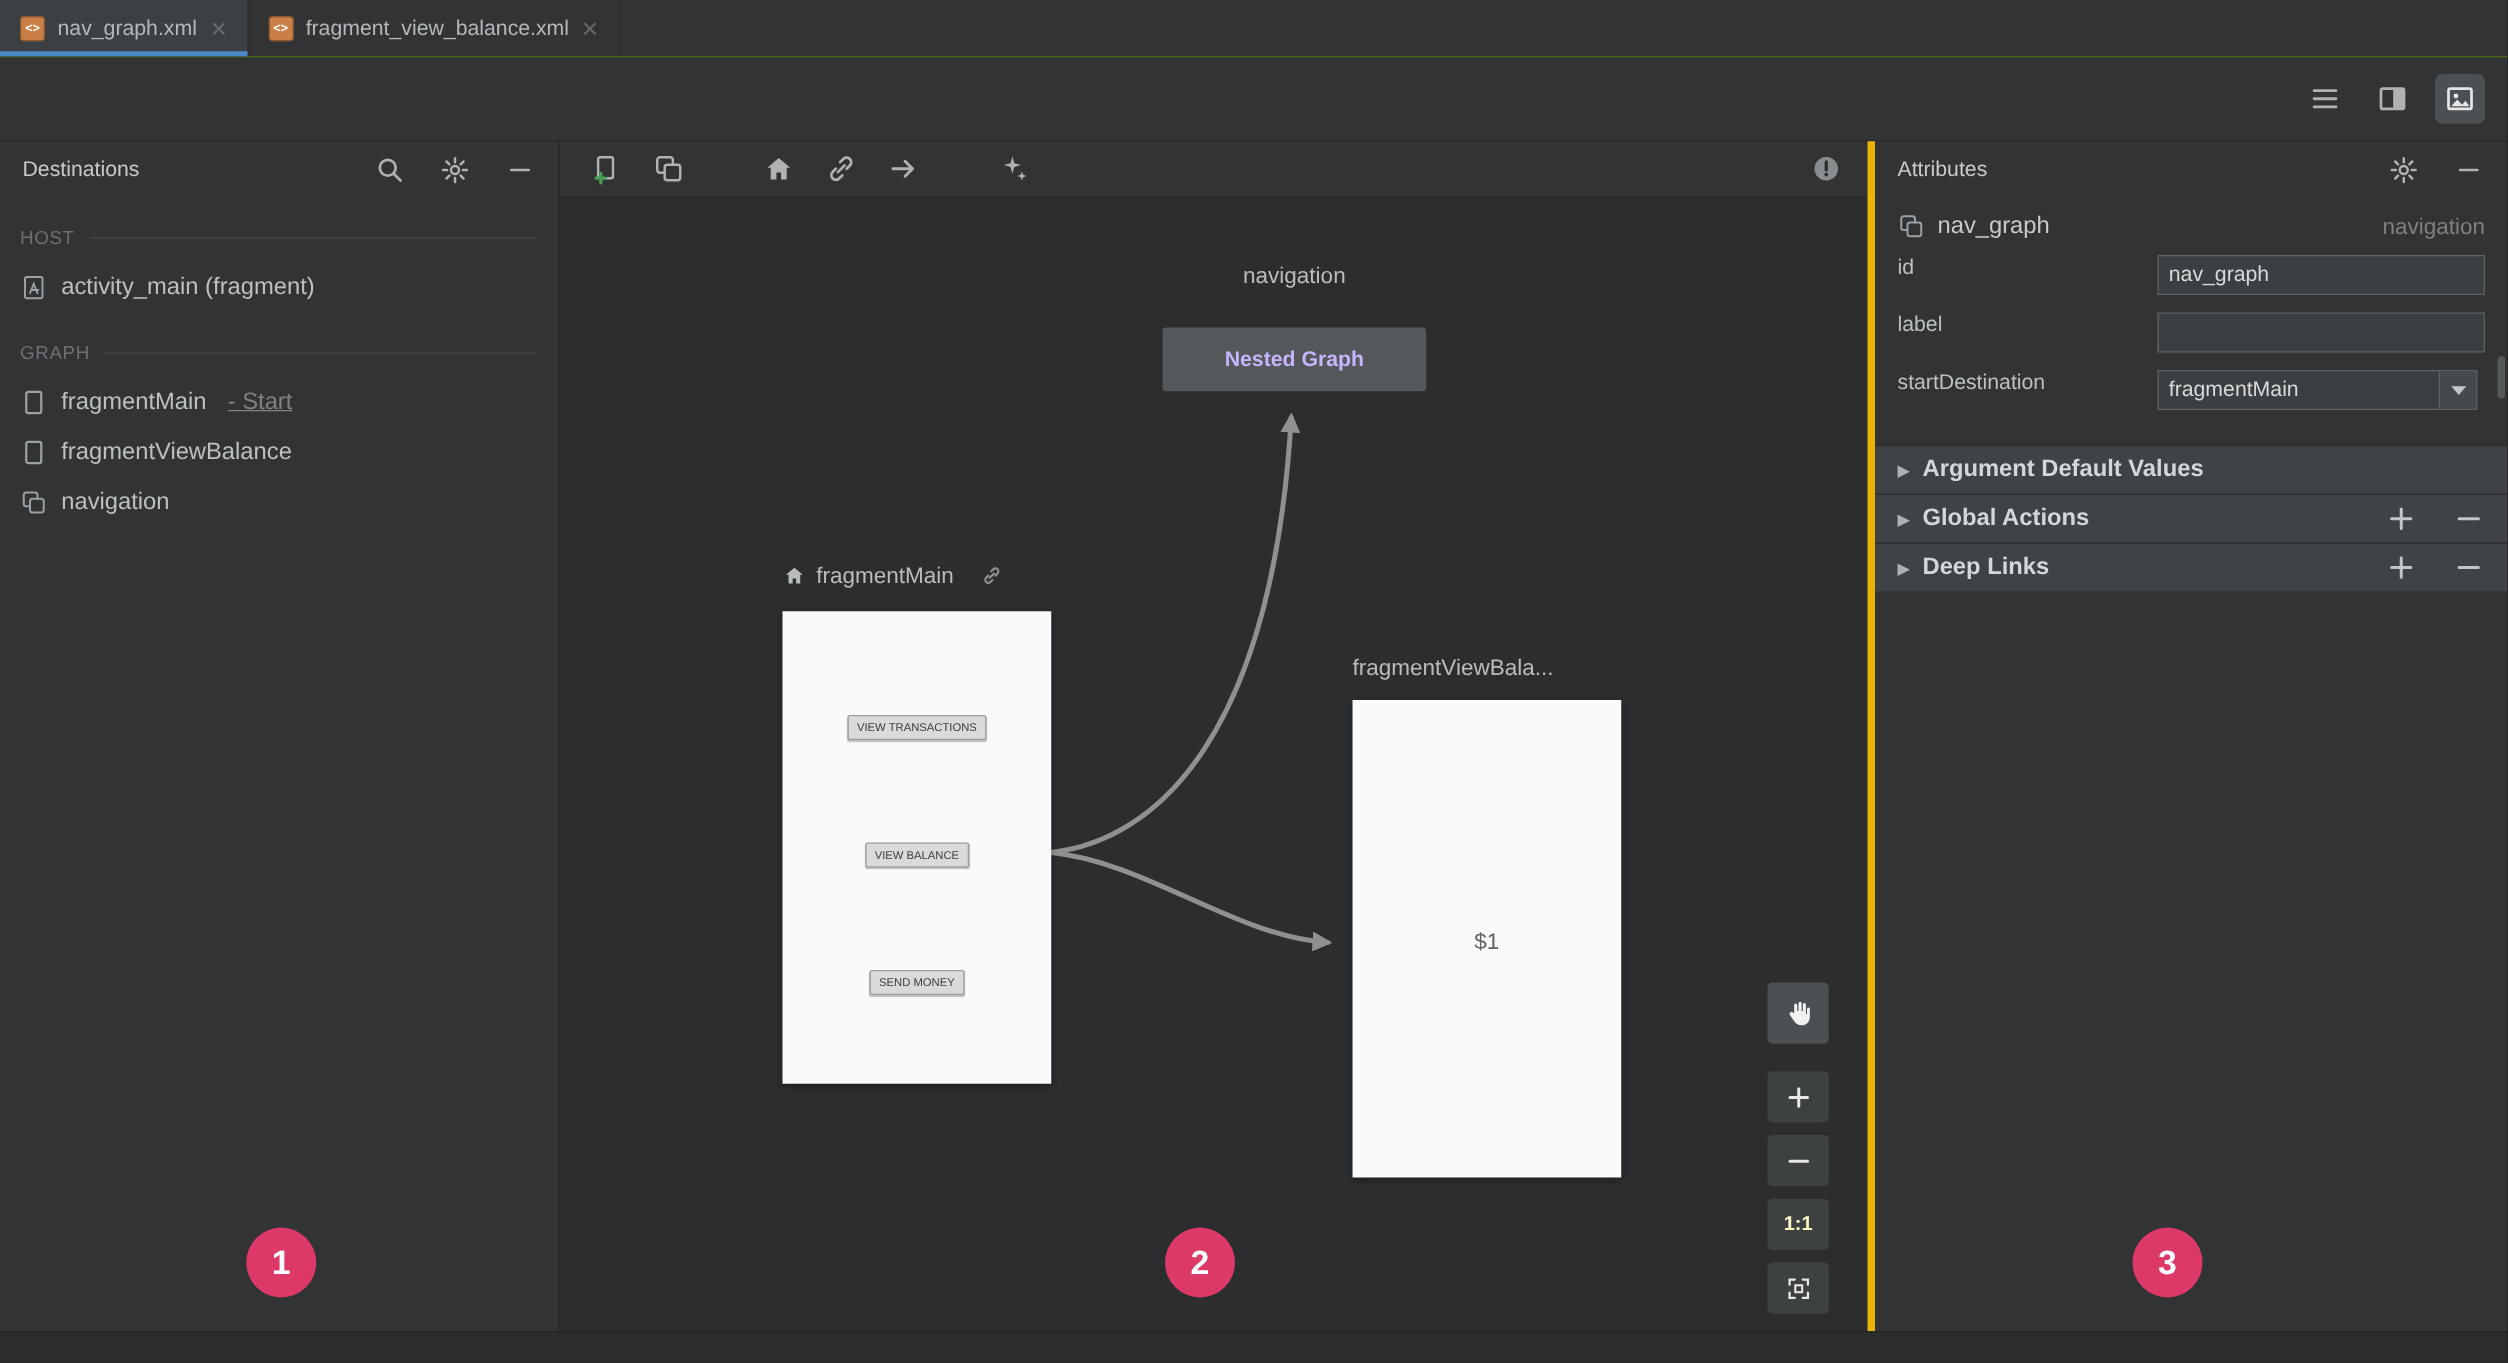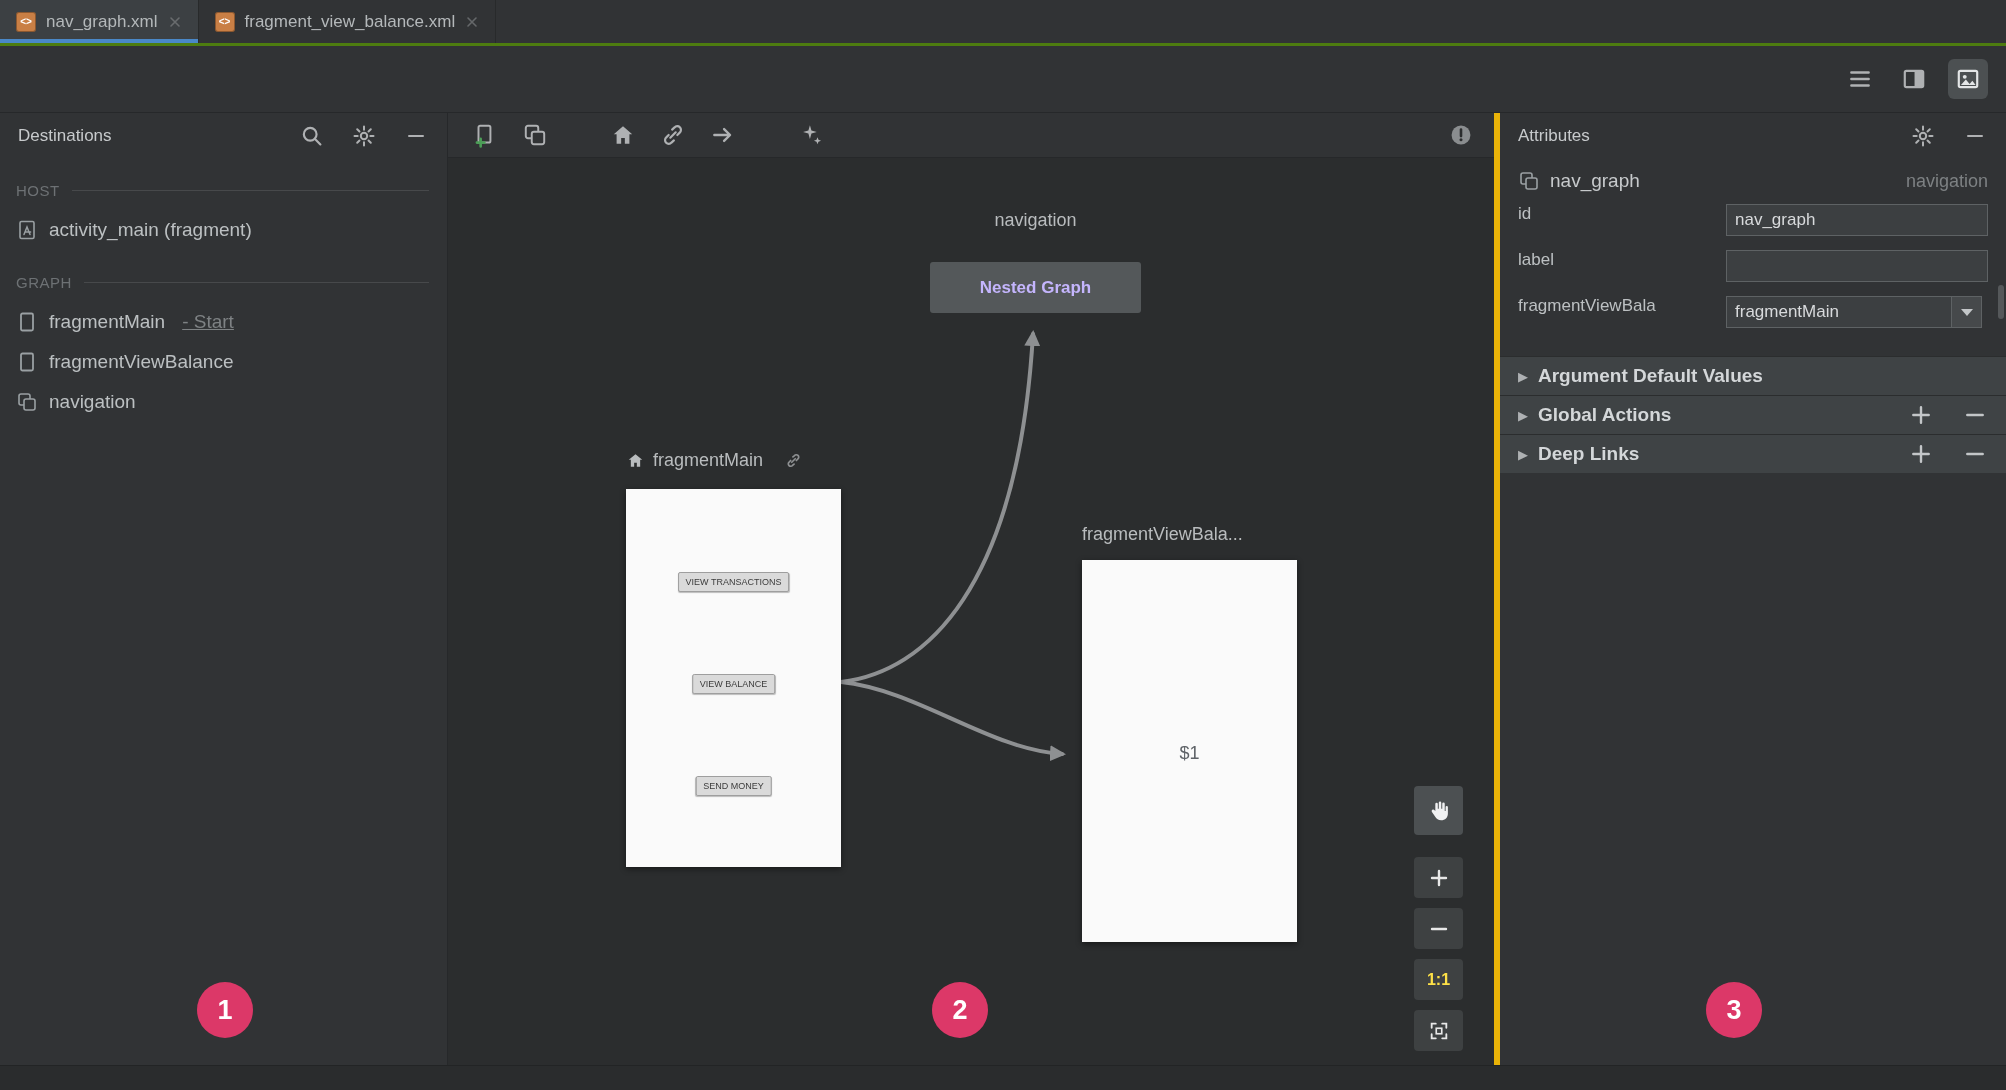--- a/index.html
+++ b/index.html
@@ -1,21 +1,21 @@
 <!DOCTYPE html>
 <html><head>
 <meta charset="utf-8">
 <style>
   * { margin:0; padding:0; box-sizing:border-box; }
   html,body { width:2006px; height:1090px; background:#1e1f20; }
   body { font-family:"Liberation Sans", sans-serif; }
   .app { position:relative; width:2006px; height:1090px; background:#313335; color:#bbbbbb; overflow:hidden; }
 
   
-  .tabbar { height:46px; background:#313335; display:flex; align-items:stretch; border-bottom:3px solid #4d7c0f; }
+  .tabbar { height:46px; background:#313335; display:flex; align-items:stretch; border-bottom:1px solid #4d7c0f; }
   .tab { display:flex; align-items:center; gap:10px; padding:0 16px; font-size:17px; color:#b4b8ba; border-right:1px solid #282a2b; position:relative; cursor:pointer; }
   .tab.active { background:#3c4043; }
   .tab.active::after { content:""; position:absolute; left:0; right:0; bottom:0; height:4px; background:#4a88c7; }
   .file-icon { width:20px; height:20px; border-radius:3px; background:#c97f45; position:relative; flex:0 0 auto; box-shadow:inset 0 0 0 1px rgba(0,0,0,.3); }
   .file-icon::after { content:"<>"; position:absolute; left:50%; top:50%; transform:translate(-50%,-52%); font-size:10px; font-weight:bold; color:#fff; }
   .tab-close { width:14px; height:14px; opacity:.7; }
 
   
   .modebar { height:66px; display:flex; align-items:center; justify-content:flex-end; gap:14px; padding-right:18px; background:#313335; }
   .mode-btn { width:40px; height:40px; display:flex; align-items:center; justify-content:center; border-radius:6px; }
@@ -41,21 +41,21 @@
   .canvas { position:relative; flex:1; overflow:hidden; }
   .arrows { position:absolute; inset:0; pointer-events:none; }
 
   .canvas-label { position:absolute; display:flex; align-items:center; gap:8px; font-size:18px; color:#b9bcbe; white-space:nowrap; }
   .nested-box { position:absolute; width:211px; height:51px; background:#54585a; border-radius:3px; display:flex; align-items:center; justify-content:center; font-size:17px; font-weight:bold; color:#c4b5fd; cursor:pointer; }
   .device-preview { position:absolute; background:#fafafa; box-shadow:0 2px 6px rgba(0,0,0,.45); cursor:pointer; }
   .preview-btn { position:absolute; left:50%; transform:translateX(-50%); background:#dadada; border:1px solid #9e9e9e; border-radius:2px; color:#3c3c3c; font-size:9px; padding:4px 7px; white-space:nowrap; box-shadow:0 1px 1px rgba(0,0,0,.25); }
   .preview-text { position:absolute; left:0; right:0; top:48%; text-align:center; font-size:18px; color:#5f6368; }
 
   .zoom-stack { position:absolute; }
-  .zoom-btn { width:49px; height:41px; background:#3e4142; border-radius:4px; display:flex; align-items:center; justify-content:center; margin-bottom:10px; color:#fde047; cursor:pointer; }
+  .zoom-btn { width:49px; height:41px; background:#3e4142; border-radius:4px; display:flex; align-items:center; justify-content:center; margin-bottom:10px; color:#fef9c3; cursor:pointer; }
   .zoom-btn.pan { height:49px; background:#4c5052; margin-bottom:22px; }
   .zoom-btn.label { font-size:16px; font-weight:bold; }
   .zoom-btn.spacer-top { margin-top:7px; }
 
   
   .right { width:512px; background:#313335; border-left:6px solid #eab308; position:relative; }
   .component-row { display:flex; align-items:center; gap:10px; height:46px; padding:0 18px; }
   .component-name { font-size:19px; color:#c7cacc; }
   .component-type { margin-left:auto; font-size:18px; color:#7d8183; }
   .attr-row { display:flex; align-items:flex-start; height:46px; padding:0 18px 0 18px; }
@@ -336,21 +336,21 @@
           <input class="text-input" type="text" value="nav_graph" style="">
         </span>
       </div>
       <div class="attr-row">
         <span class="alabel">label</span>
         <span class="ctrl">
           <input class="text-input" type="text" value="" style="">
         </span>
       </div>
       <div class="attr-row">
-        <span class="alabel">fragmentViewBala</span>
+        <span class="alabel">startDestination</span>
         <span class="ctrl">
           <span class="select">
             <span class="sel-value">fragmentMain</span>
             <span class="sel-arrow"></span>
           </span>
         </span>
       </div>
 
       <div class="attr-section" style="margin-top:14px">
         <span class="tri">▶</span>

